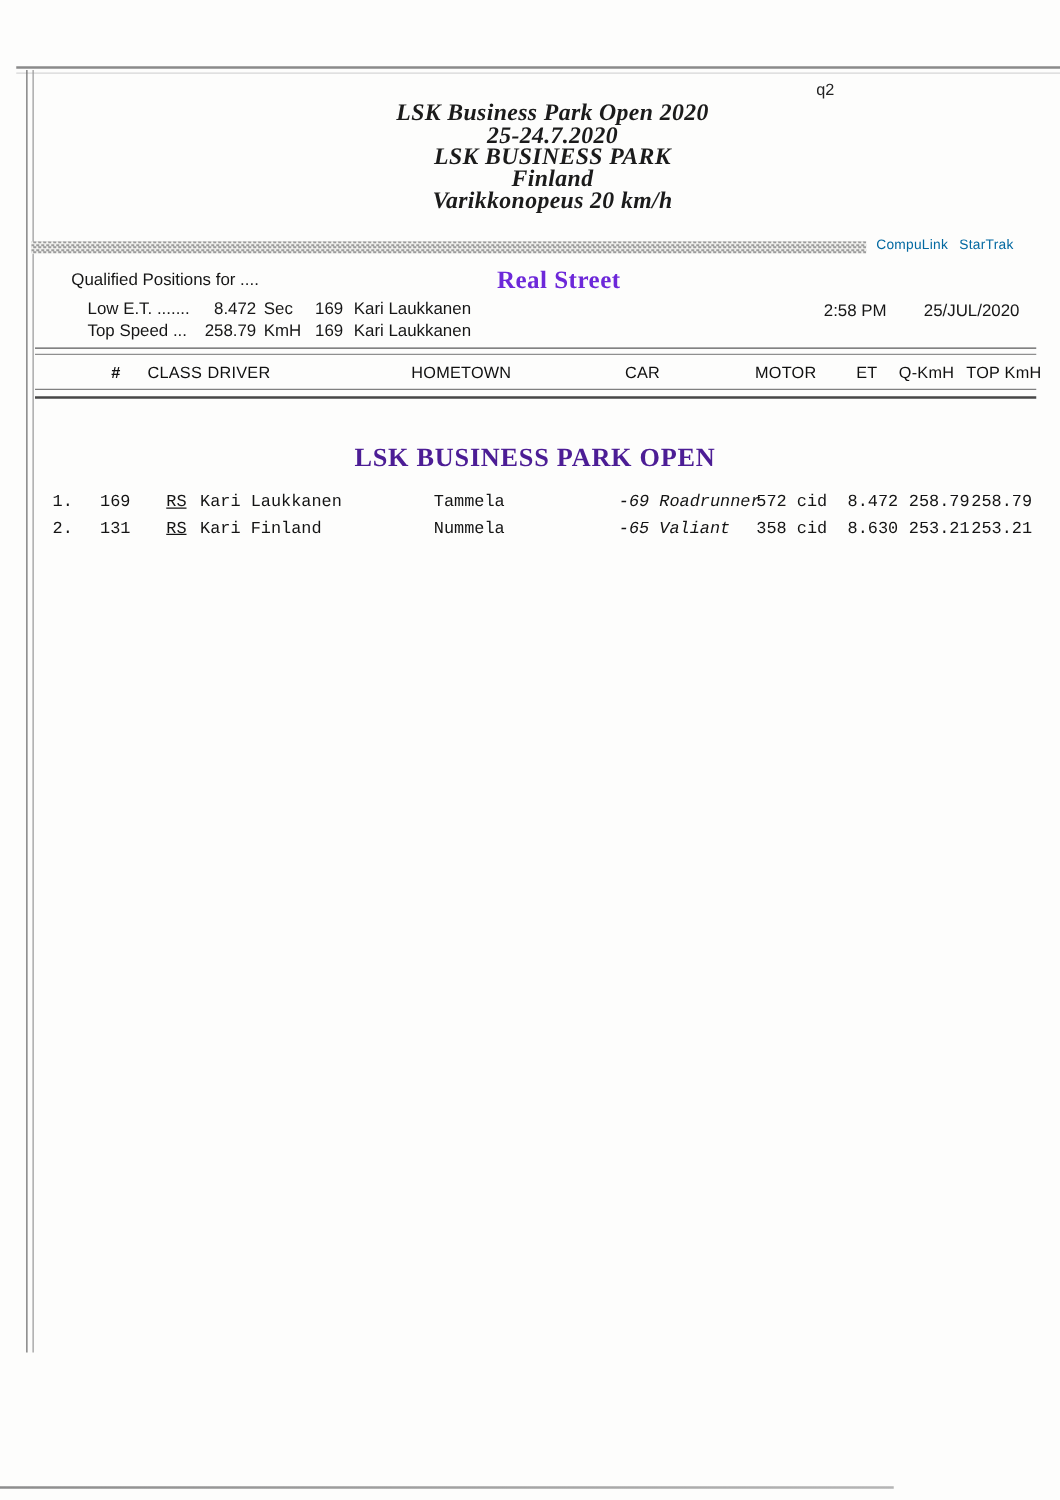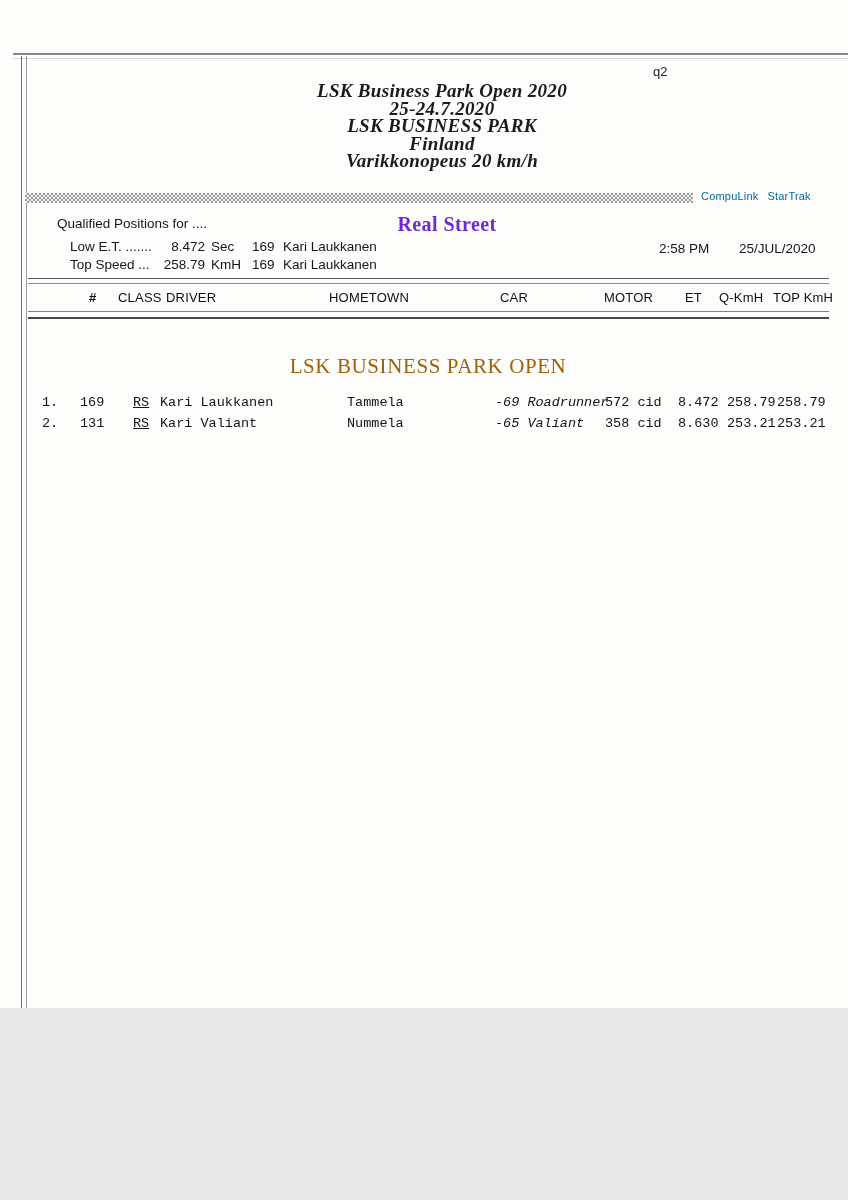--- a/index.html
+++ b/index.html
@@ -1,18 +1,18 @@
 <!DOCTYPE html>
 <html><head>
 <meta charset="utf-8">
 <style>
   html,body{margin:0;padding:0;background:#e8e8e8;}
   .page{
     position:relative;
-    width:848px;height:1008px;
+    width:848px;height:1200px;
     margin:0 auto;
     background:#fdfdfc;
     overflow:hidden;
     font-family:"Liberation Sans",sans-serif;
     color:#161616;
   }
   
   .border-top{position:absolute;left:13px;top:53px;width:835px;height:3px;
     border-top:2px solid #8a8a8a;border-bottom:1px solid #d6d6d6;}
   .border-left{position:absolute;left:21px;top:56px;width:4px;height:1026px;
@@ -52,22 +52,22 @@
   .rule-b{position:absolute;left:28px;top:311px;width:801px;height:5px;
     border-top:1px solid #808080;border-bottom:2px solid #474747;}
   .thead{position:absolute;left:0;top:290px;width:848px;height:16px;
     font-size:13px;letter-spacing:.2px;color:#101010;}
   .thead span{position:absolute;white-space:nowrap;}
   .h0{left:89px;font-weight:bold;} .h1{left:118px;} .h2{left:166px;}
   .h3{left:329px;} .h4{left:500px;} .h5{left:604px;}
   .h6{left:685px;} .h7{left:719px;} .h8{left:773px;}
   
   .section-title{position:absolute;left:8px;top:354px;width:840px;text-align:center;
-    font-family:"Liberation Serif",serif;font-weight:normal;font-size:21px;
-    letter-spacing:.6px;color:#a16207;}
+    font-family:"Liberation Serif",serif;font-weight:bold;font-size:21px;
+    letter-spacing:.6px;color:#4c1d95;}
   
   .trow{position:absolute;left:0;width:848px;height:16px;
     font-family:"Liberation Mono","DejaVu Sans Mono",monospace;
     font-size:13.5px;color:#141414;}
   .trow span{position:absolute;white-space:nowrap;}
   .r0{top:395px;} .r1{top:416px;}
   .c0{left:42px;} .c1{left:80px;} .c2{left:133px;text-decoration:underline;} .c3{left:160px;}
   .c4{left:347px;} .c5{left:495px;font-style:italic;} .c6{left:605px;} .c7{left:678px;}
   .c8{left:727px;} .c9{left:777px;}
 </style>
@@ -141,21 +141,21 @@
     <span class="c5">-69 Roadrunner</span>
     <span class="c6">572 cid</span>
     <span class="c7">8.472</span>
     <span class="c8">258.79</span>
     <span class="c9">258.79</span>
   </div>
   <div class="trow r1">
     <span class="c0">2.</span>
     <span class="c1">131</span>
     <span class="c2">RS</span>
-    <span class="c3">Kari Valiant</span>
+    <span class="c3">Kari Finland</span>
     <span class="c4">Nummela</span>
     <span class="c5">-65 Valiant</span>
     <span class="c6">358 cid</span>
     <span class="c7">8.630</span>
     <span class="c8">253.21</span>
     <span class="c9">253.21</span>
   </div>
 
 </div>
 

